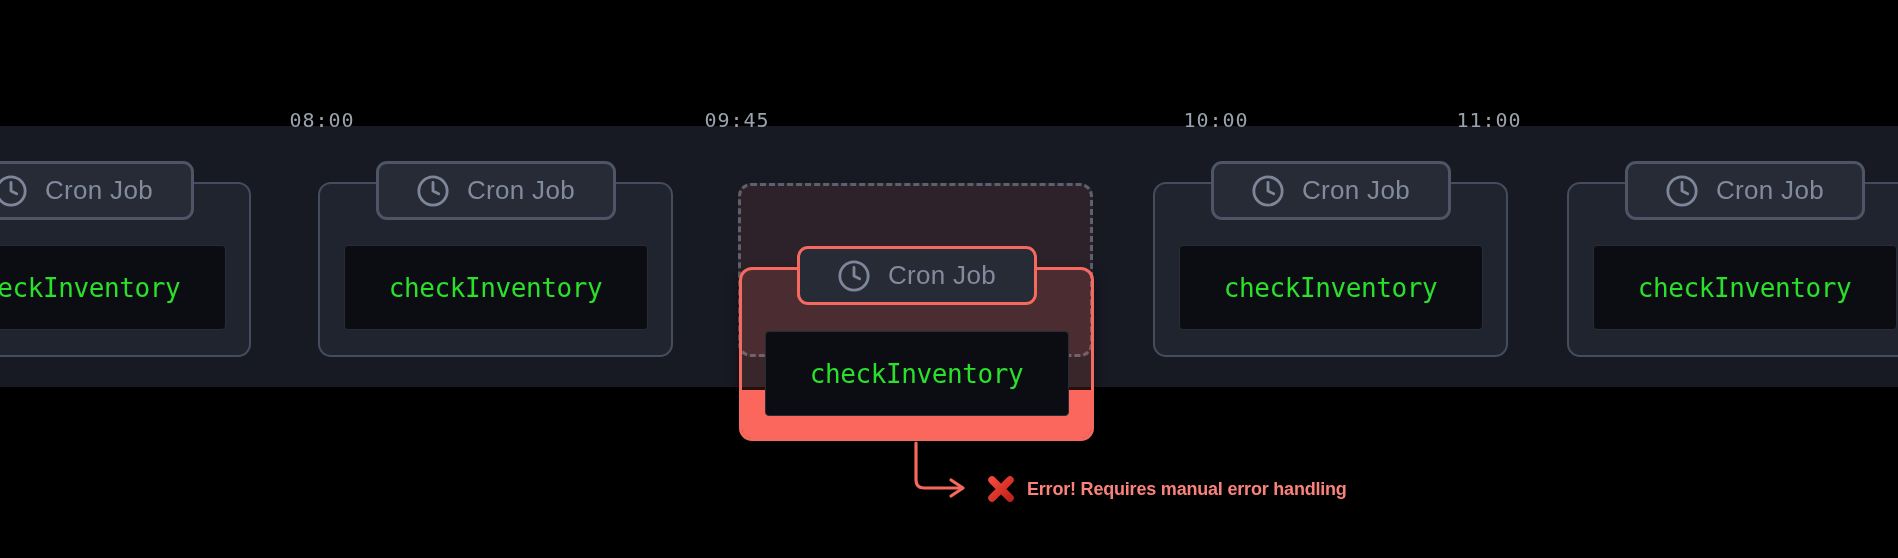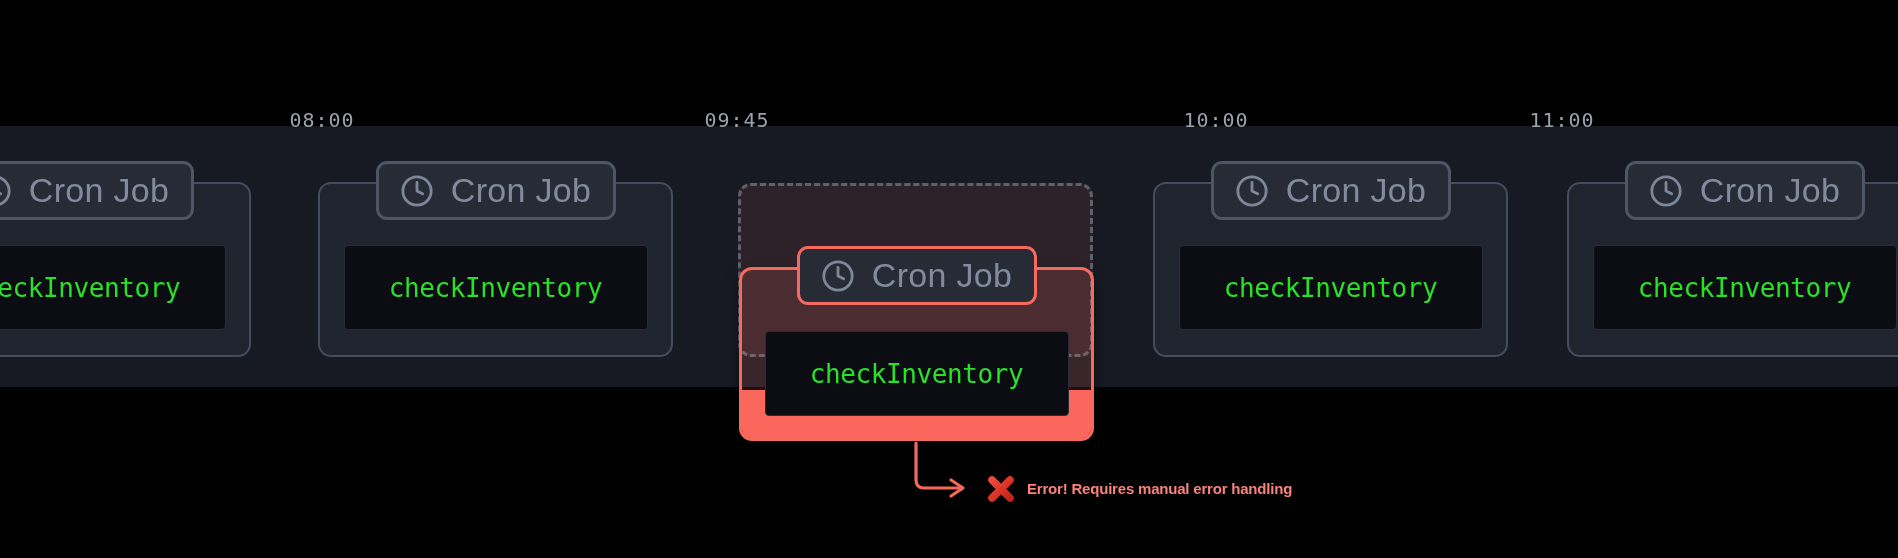--- a/index.html
+++ b/index.html
@@ -39,21 +39,21 @@
     border-radius:11px;
     display:flex;align-items:center;justify-content:center;gap:17px;
     z-index:3;
   }
   .badge svg{
     width:34px;height:34px;flex:0 0 auto;
     stroke:#7d8799;fill:none;stroke-width:2;
     stroke-linecap:round;stroke-linejoin:round;
   }
   .badge-label{
-    font-size:34px;color:var(--badge_text,#828b9d);
+    font-size:26px;color:var(--badge_text,#828b9d);
     letter-spacing:.3px;white-space:nowrap;
   }
   .code{
     position:absolute;left:50%;top:61px;transform:translateX(-50%);
     width:304px;height:85px;
     background:var(--code_bg,#0b0d12);
     border:1.5px solid #272c36;border-radius:4px;
     display:flex;align-items:center;justify-content:center;
     z-index:2;
   }
@@ -86,36 +86,36 @@
     background:var(--error_fill,#fb675c);
     border-radius:0 0 9px 9px;
     z-index:1;
   }
 
   
   .arrow-svg{position:absolute;left:893px;top:430px;width:110px;height:80px;z-index:4;}
   .cross-svg{position:absolute;left:984px;top:472px;width:34px;height:34px;z-index:4;}
   .error-msg{
     position:absolute;left:1027px;top:474px;height:30px;line-height:30px;
-    font-size:15px;font-weight:700;letter-spacing:-.2px;white-space:nowrap;
+    font-size:18px;font-weight:700;letter-spacing:-.2px;white-space:nowrap;
     color:var(--error_text,#f9827a);
     z-index:4;
   }
 </style>
 </head>
 <body>
 
 <div class="stage">
 
   <div class="band"></div>
 
   <div class="time" style="left:322px">08:00</div>
   <div class="time" style="left:737px">09:45</div>
   <div class="time" style="left:1216px">10:00</div>
-  <div class="time" style="left:1562px">11:00</div>
+  <div class="time" style="left:1489px">11:00</div>
 
   <div class="card" style="left:-104px">
     <div class="badge">
       <svg viewBox="0 0 24 24">
           <circle cx="12" cy="12" r="10"></circle>
           <polyline points="12 6 12 12 16 14"></polyline>
         </svg>
       <span class="badge-label">Cron Job</span>
     </div>
     <div class="code">

